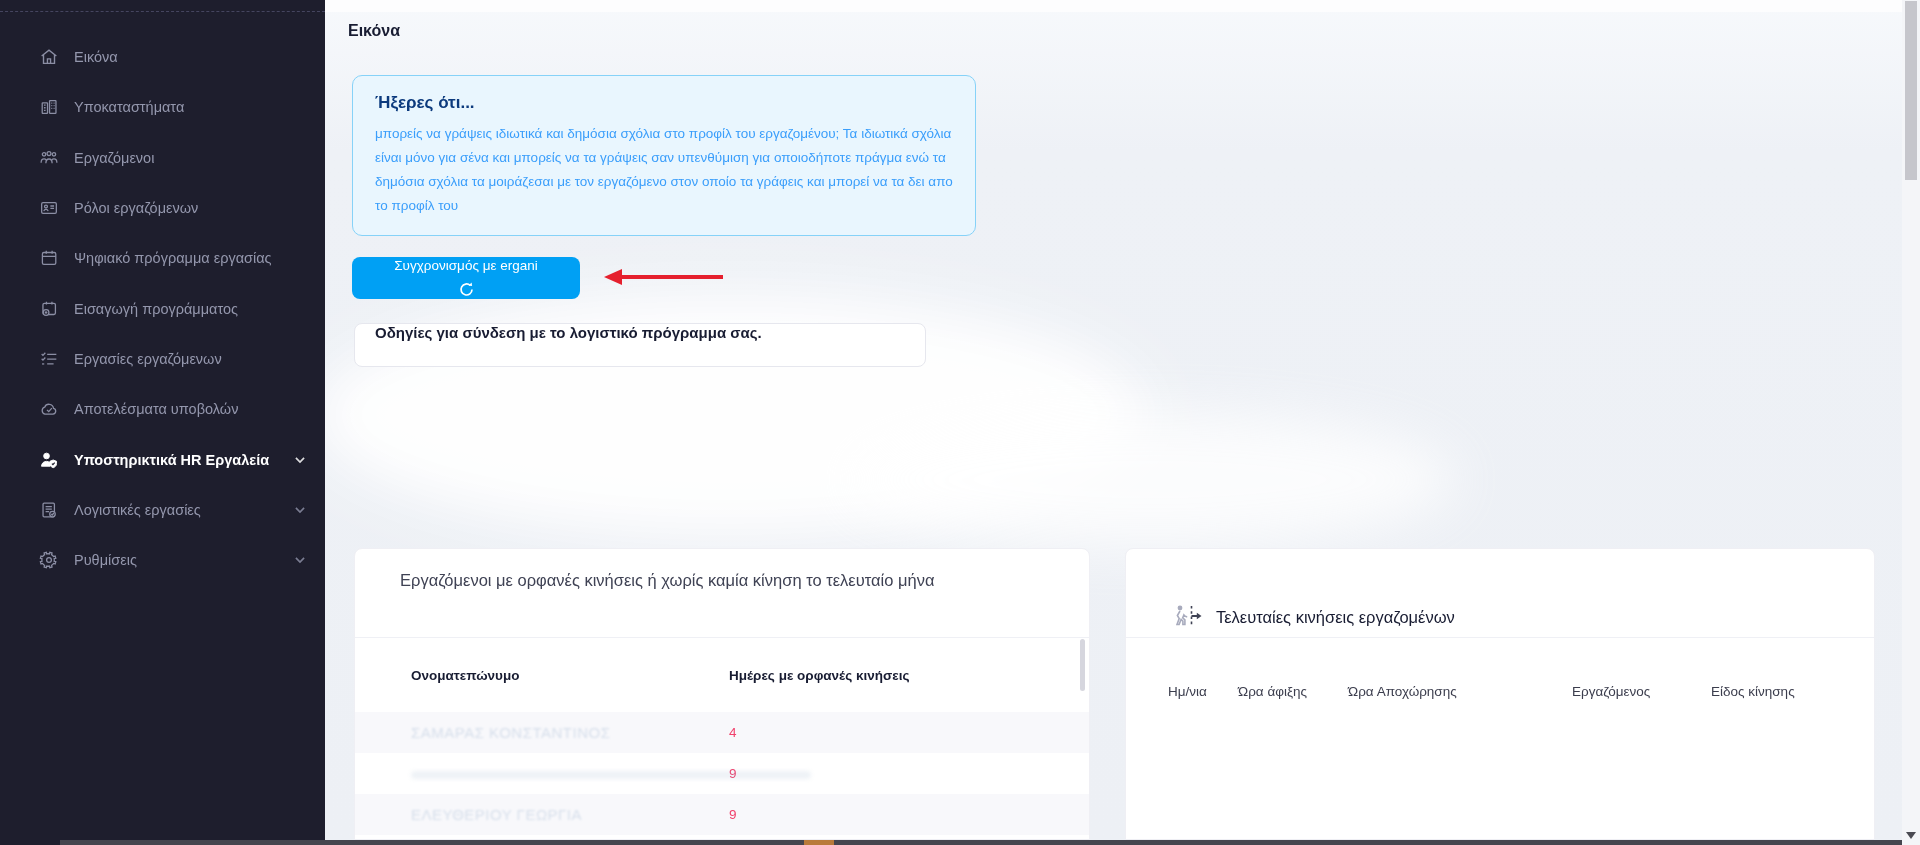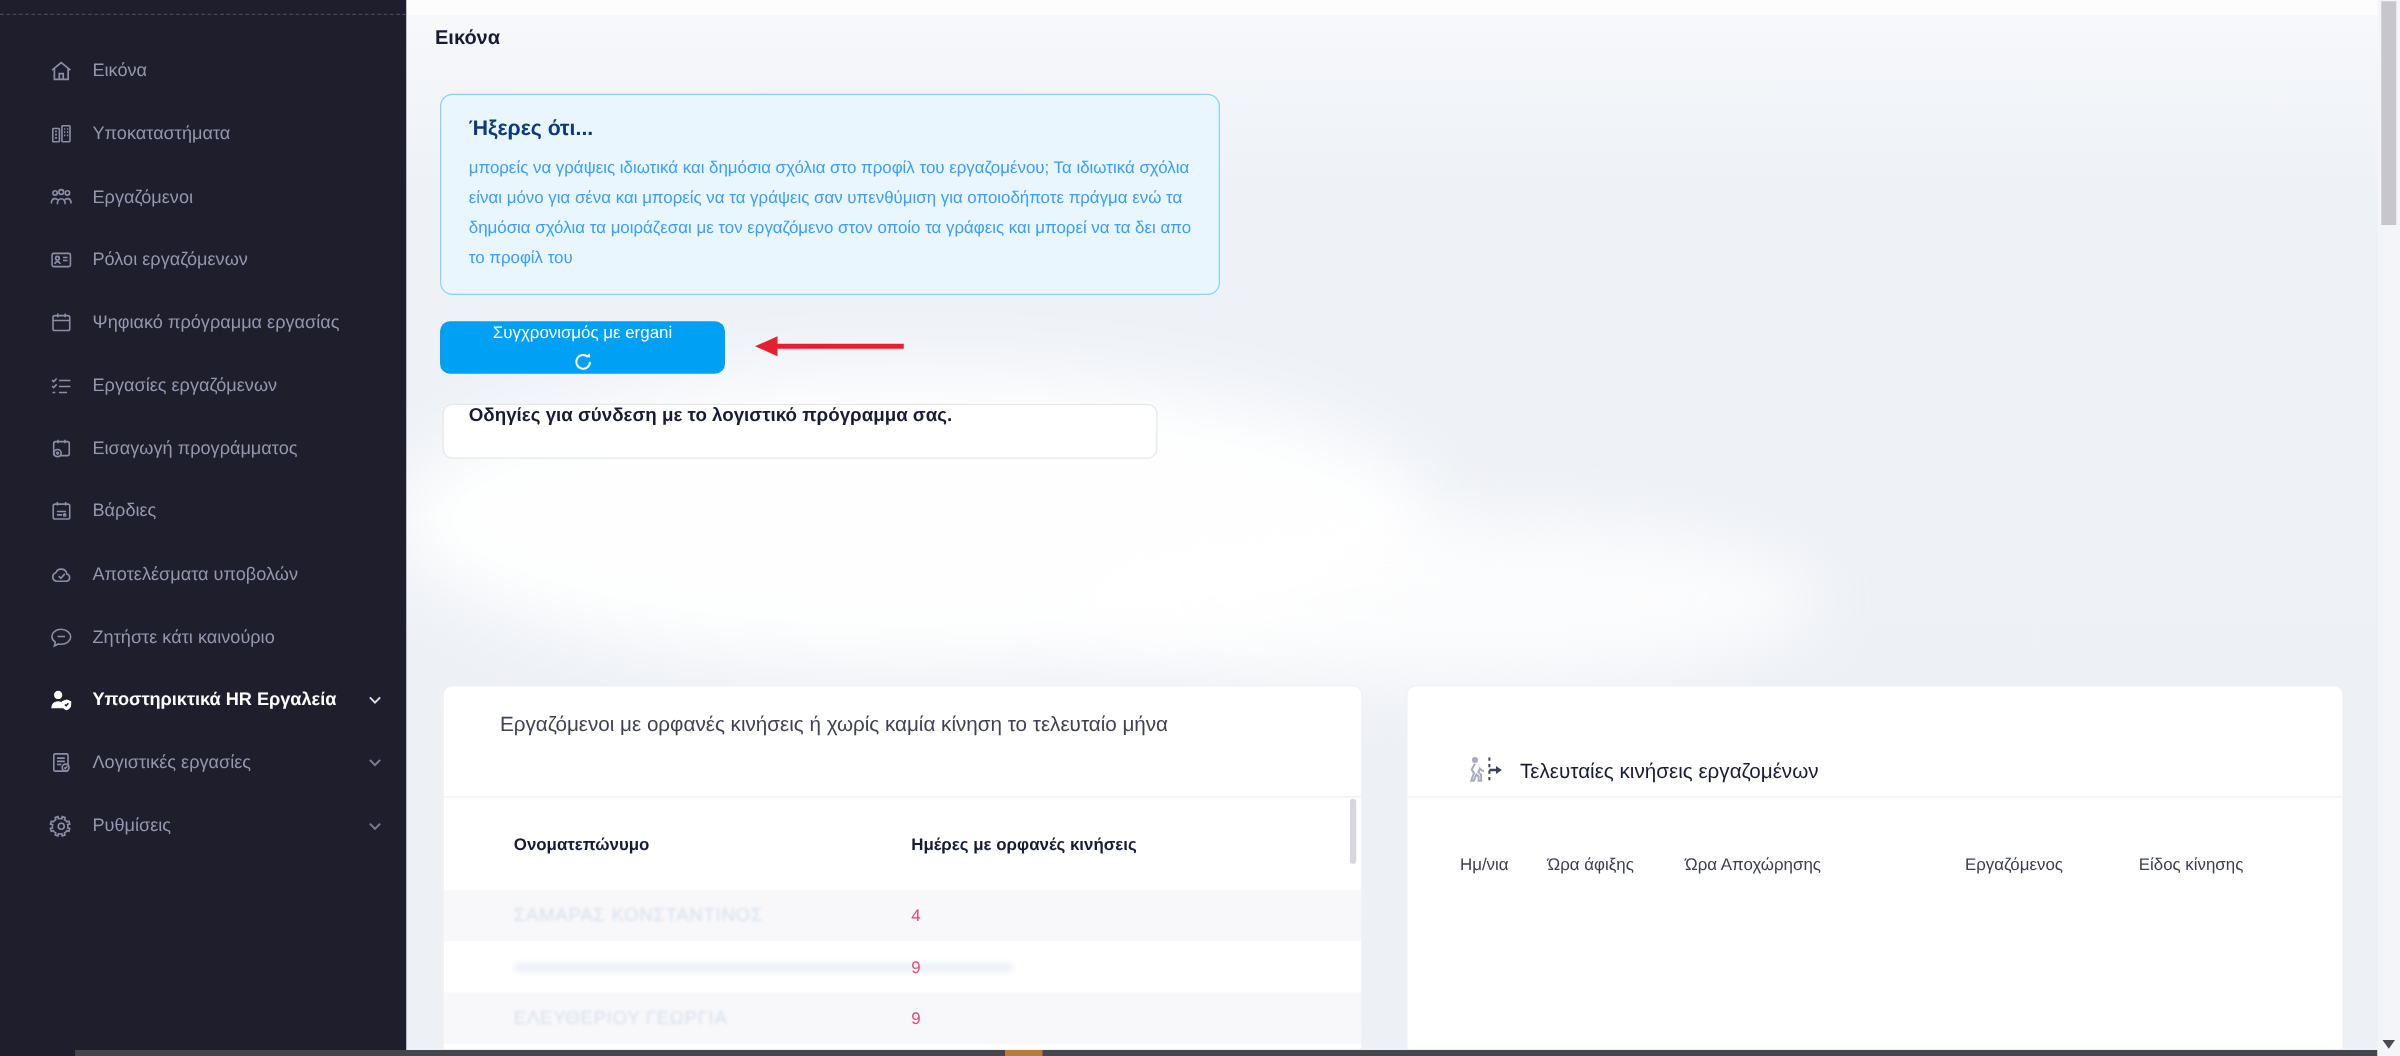--- a/index.html
+++ b/index.html
@@ -161,73 +161,53 @@
               <rect x="4.8" y="6" width="14.6" height="13" rx="1.6"></rect>
               <path d="M9 4.2v3.2M15.4 4.2v3.2M4.8 10.2h14.6"></path>
             </svg>
         </span>
         <span class="mi-label">Ψηφιακό πρόγραμμα εργασίας</span>
       </div>
 
       <div class="menu-item">
         <span class="mi-icon">
           <svg width="22" height="22" viewBox="0 0 24 24" fill="none" stroke-width="1.4">
+              <rect x="5.4" y="5.8" width="13.6" height="12.2" rx="1.6"></rect>
+              <path d="M9.2 4.2v3M15.2 4.2v3"></path>
+              <circle cx="8.8" cy="15.8" r="3.1" fill="#1e1e2d"></circle>
+              <path d="M8.8 14.4v2.8M7.4 15.8h2.8"></path>
+            </svg>
+        </span>
+        <span class="mi-label">Εισαγωγή προγράμματος</span>
+      </div>
+
+      <div class="menu-item">
+        <span class="mi-icon">
+          <svg width="22" height="22" viewBox="0 0 24 24" fill="none" stroke-width="1.4">
               <path d="M10 7h10M10 12.2h10M10 17.4h7"></path>
               <path d="M4 6.6l1.4 1.4L8 5.2"></path>
               <path d="M4 11.8l1.4 1.4L8 10.4"></path>
               <path d="M4.4 17.4h2.4"></path>
             </svg>
         </span>
         <span class="mi-label">Εργασίες εργαζόμενων</span>
       </div>
 
-      <div class="menu-item">
-        <span class="mi-icon">
-          <svg width="22" height="22" viewBox="0 0 24 24" fill="none" stroke-width="1.4">
-              <rect x="5.4" y="5.8" width="13.6" height="12.2" rx="1.6"></rect>
-              <path d="M9.2 4.2v3M15.2 4.2v3"></path>
-              <circle cx="8.8" cy="15.8" r="3.1" fill="#1e1e2d"></circle>
-              <path d="M8.8 14.4v2.8M7.4 15.8h2.8"></path>
-            </svg>
-        </span>
-        <span class="mi-label">Εισαγωγή προγράμματος</span>
-      </div>
-
-
-      <div class="menu-item">
-        <span class="mi-icon">
-          <svg width="22" height="22" viewBox="0 0 24 24" fill="none" stroke-width="1.4">
-              <rect x="5" y="5.8" width="14.4" height="13" rx="1.6"></rect>
-              <path d="M8.6 4v3M15.8 4v3"></path>
-              <path d="M8.2 12.2h8M8.2 15.2h4.6"></path>
-              <circle cx="15" cy="15.2" r="0.9"></circle>
-            </svg>
-        </span>
-        <span class="mi-label">Βάρδιες</span>
-      </div>
+
 
       <div class="menu-item">
         <span class="mi-icon">
           <svg width="22" height="22" viewBox="0 0 24 24" fill="none" stroke-width="1.4">
               <path d="M7.5 17.5h8.8a3.2 3.2 0 0 0 .6-6.3 5 5 0 0 0-9.6-1.2 3.9 3.9 0 0 0 .2 7.5z"></path>
               <path d="M9.8 13l1.9 1.9 3.4-3.9"></path>
             </svg>
         </span>
         <span class="mi-label">Αποτελέσματα υποβολών</span>
       </div>
 
-      <div class="menu-item">
-        <span class="mi-icon">
-          <svg width="22" height="22" viewBox="0 0 24 24" fill="none" stroke-width="1.4">
-              <path d="M12 4.8c-4.5 0-8.2 2.8-8.2 6.3 0 2 1.2 3.7 3 4.9L6 19.4l3.4-1.8c.8.2 1.7.3 2.6.3 4.5 0 8.2-2.8 8.2-6.3S16.5 4.8 12 4.8z"></path>
-              <path d="M8.7 11.1h6.6"></path>
-            </svg>
-        </span>
-        <span class="mi-label">Ζητήστε κάτι καινούριο</span>
-      </div>
 
       <div class="menu-item active">
         <span class="mi-icon">
           <svg width="22" height="22" viewBox="0 0 24 24">
               <circle cx="9.3" cy="7.6" r="3.1" fill="#ffffff"></circle>
               <path d="M3.8 18.8c.2-3.4 2.5-5.3 5.5-5.3 1.7 0 3.1.6 4.1 1.6v3.7z" fill="#ffffff"></path>
               <path d="M16.6 12l3.6 1.4v2.5c0 2.3-1.5 3.8-3.6 4.5-2.1-.7-3.6-2.2-3.6-4.5v-2.5z" fill="#ffffff"></path>
               <path d="M15.2 15.9l1.1 1.1 1.9-2.2" fill="none" stroke="#1e1e2d" stroke-width="1.3"></path>
             </svg>
         </span>

